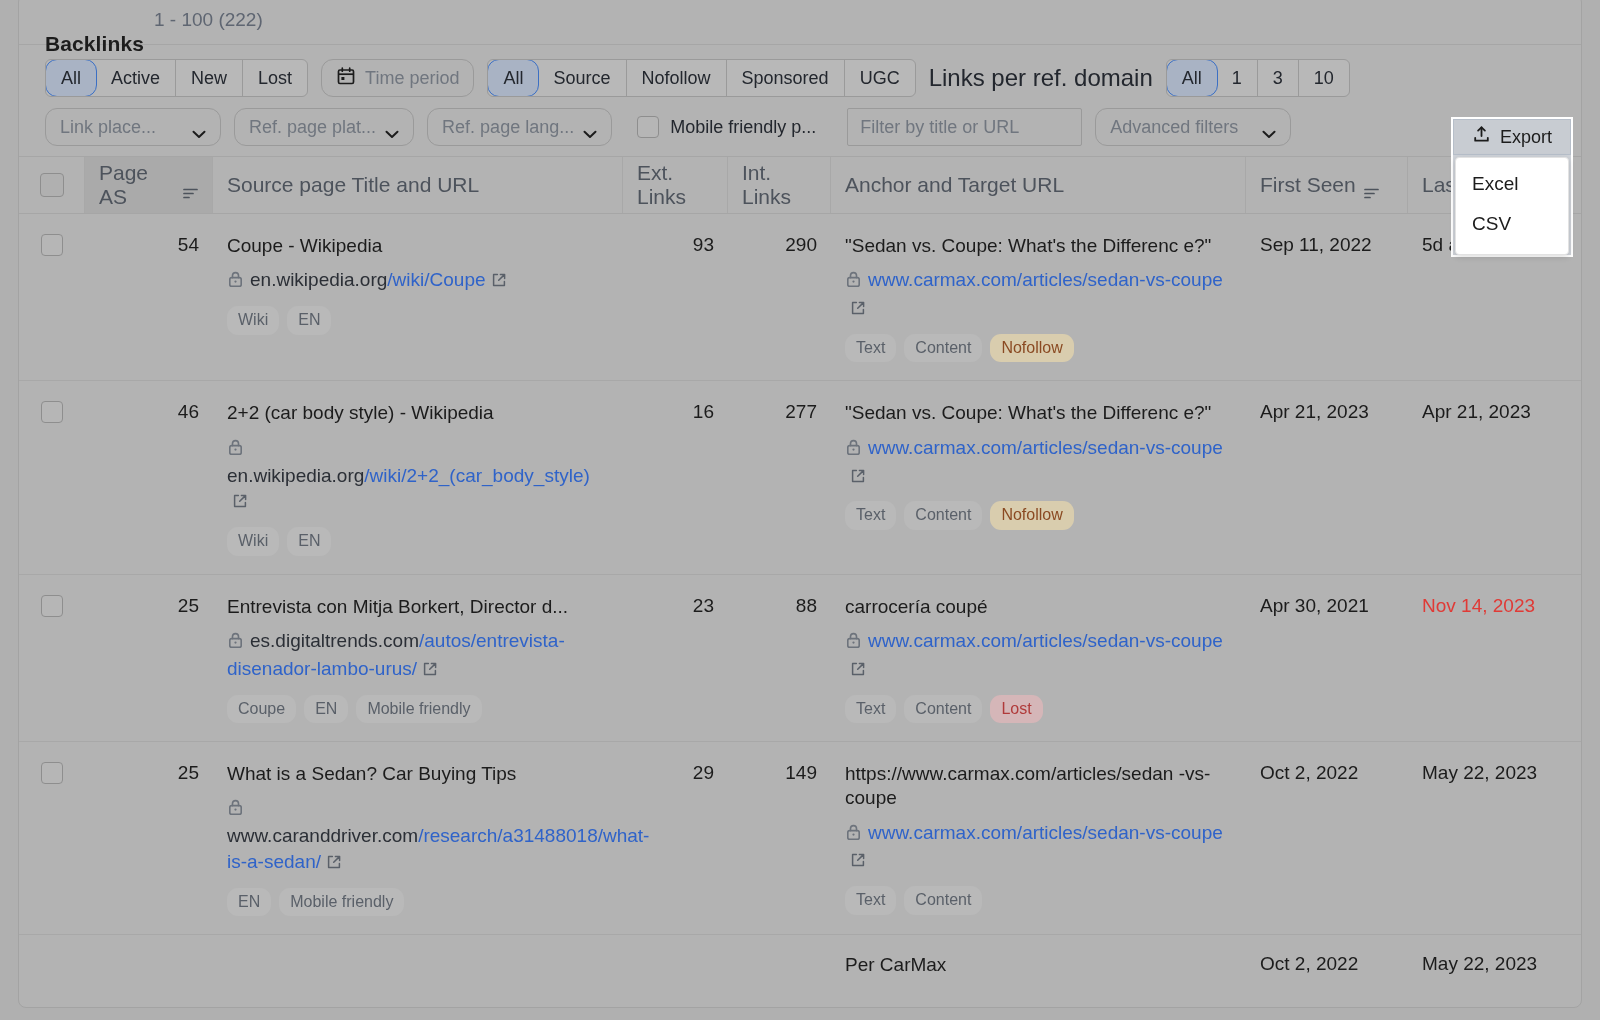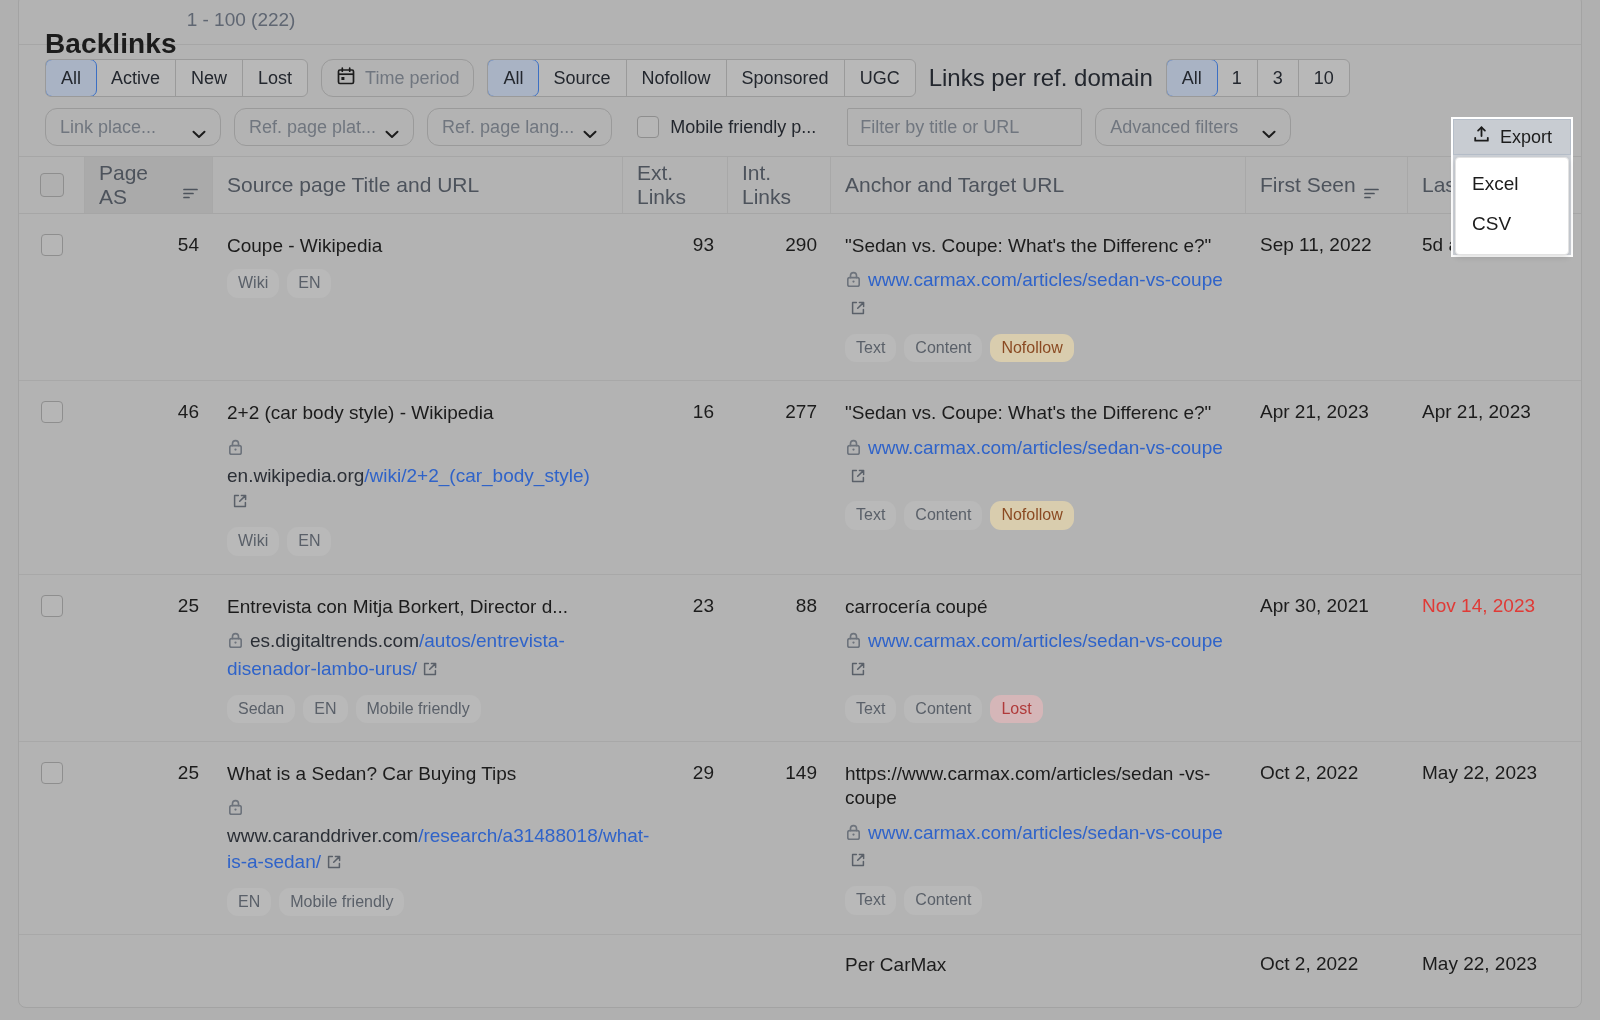--- a/index.html
+++ b/index.html
@@ -26,21 +26,21 @@
     overflow: hidden;
   }
   
   .titlebar {
     height: 50px;
     display: flex; align-items: center;
     padding: 0 26px;
     border-bottom: 1px solid #a6a6a6;
   }
   .title-main {
-    font-size: 28px; font-weight: bold; color: #1c1c1c;
+    font-size: 21px; font-weight: bold; color: #1c1c1c;
     letter-spacing: .1px;
     margin-top: 48px;
   }
   .title-count {
     font-size: 19px; color: #5f6672; margin-left: 10px;
   }
   
   .toolbar { padding: 14px 26px 10px 26px; }
   .toolrow { display: flex; align-items: center; gap: 13px; }
   .toolrow + .toolrow { margin-top: 11px; }
@@ -59,21 +59,21 @@
     font-size: 18px; color: #23272e;
     border-right: 1px solid #9a9a9a;
     cursor: pointer;
     background: transparent;
     min-width: 40px;
   }
   .seg-btn:last-child { border-right: none; }
   .seg-btn.active {
     background: #a9b3c4;
     border: 1px solid #3b6fc4;
-    border-radius: 7px;
+    border-radius: 12px;
     margin: -1px;
     position: relative; z-index: 2;
   }
 
   .pillbox {
     display: flex; align-items: center; gap: 9px;
     height: 38px;
     padding: 0 14px;
     border: 1px solid #9a9a9a;
     border-radius: 12px;
@@ -349,20 +349,28 @@
       </div>
 
       <div id="rows">
           <div class="trow">
             <div class="td c-check" style="display:flex;justify-content:center">
               <span class="cbox"></span>
             </div>
             <div class="td c-as num">54</div>
             <div class="td c-src">
               <div class="src-title">Coupe - Wikipedia</div>
+              <div class="url-line"><span class="lock"><svg width="17" height="18" viewBox="0 0 17 18" fill="none">
+                    <rect x="2.8" y="7.6" width="11.4" height="8.6" rx="1.8" stroke="#6d737c" stroke-width="1.6"></rect>
+                    <path d="M5.5 7.6V5.6a3 3 0 0 1 6 0v2" stroke="#6d737c" stroke-width="1.6" stroke-linecap="round"></path>
+                    <circle cx="8.5" cy="11.6" r="1.1" fill="#6d737c"></circle>
+                  </svg></span><span class="dom">en.wikipedia.org</span><span class="path">/wiki/Coupe</span><span class="ext-ic"><svg width="16" height="16" viewBox="0 0 16 16" fill="none">
+                    <path d="M6.4 2.6H2.6v10.8h10.8V9.6" stroke="#5a6069" stroke-width="1.5" stroke-linecap="round" stroke-linejoin="round"></path>
+                    <path d="M9.4 2.4h4.2v4.2M13.4 2.6L7.7 8.3" stroke="#5a6069" stroke-width="1.5" stroke-linecap="round" stroke-linejoin="round"></path>
+                  </svg></span></div>
               <div class="badges">
                 <span class="badge">Wiki</span>
                 <span class="badge">EN</span>
               </div>
             </div>
             <div class="td c-ext num">93</div>
             <div class="td c-int num">290</div>
             <div class="td c-anch">
               <div class="anchor-text">"Sedan vs. Coupe: What's the Differenc e?"</div>
               <div class="url-line"><span class="lock"><svg width="17" height="18" viewBox="0 0 17 18" fill="none">
@@ -432,21 +440,21 @@
               <div class="src-title">Entrevista con Mitja Borkert, Director d...</div>
               <div class="url-line"><span class="lock"><svg width="17" height="18" viewBox="0 0 17 18" fill="none">
                     <rect x="2.8" y="7.6" width="11.4" height="8.6" rx="1.8" stroke="#6d737c" stroke-width="1.6"></rect>
                     <path d="M5.5 7.6V5.6a3 3 0 0 1 6 0v2" stroke="#6d737c" stroke-width="1.6" stroke-linecap="round"></path>
                     <circle cx="8.5" cy="11.6" r="1.1" fill="#6d737c"></circle>
                   </svg></span><span class="dom">es.digitaltrends.com</span><span class="path">/autos/entrevista-disenador-lambo-urus/</span><span class="ext-ic"><svg width="16" height="16" viewBox="0 0 16 16" fill="none">
                     <path d="M6.4 2.6H2.6v10.8h10.8V9.6" stroke="#5a6069" stroke-width="1.5" stroke-linecap="round" stroke-linejoin="round"></path>
                     <path d="M9.4 2.4h4.2v4.2M13.4 2.6L7.7 8.3" stroke="#5a6069" stroke-width="1.5" stroke-linecap="round" stroke-linejoin="round"></path>
                   </svg></span></div>
               <div class="badges">
-                <span class="badge">Sedan</span>
+                <span class="badge">Coupe</span>
                 <span class="badge">EN</span>
                 <span class="badge">Mobile friendly</span>
               </div>
             </div>
             <div class="td c-ext num">23</div>
             <div class="td c-int num">88</div>
             <div class="td c-anch">
               <div class="anchor-text">carrocería coupé</div>
               <div class="url-line"><span class="lock"><svg width="17" height="18" viewBox="0 0 17 18" fill="none">
                     <rect x="2.8" y="7.6" width="11.4" height="8.6" rx="1.8" stroke="#6d737c" stroke-width="1.6"></rect>

